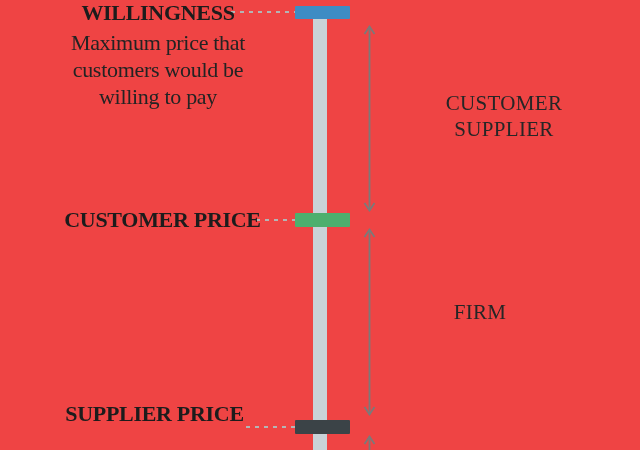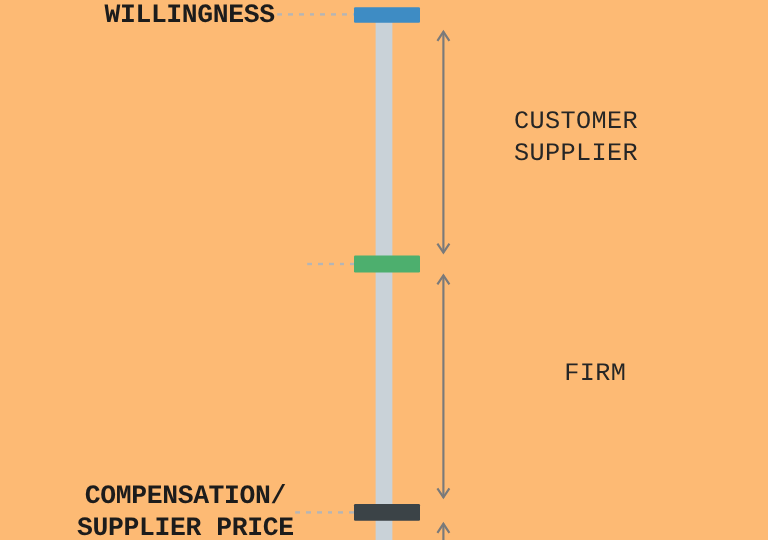--- a/index.html
+++ b/index.html
@@ -1,22 +1,22 @@
 <!DOCTYPE html>
 <html><head>
 <meta charset="utf-8">
 <style>
   html, body { margin: 0; padding: 0; background: #ffffff; }
   .canvas {
     position: relative;
     width: 640px;
     height: 450px;
-    background: #fdba74;
+    background: #ef4444;
     overflow: hidden;
-    font-family: Liberation Mono, monospace;
+    font-family: Liberation Serif, serif;
     color: #1c1c1c;
   }
 
   
   .stick {
     position: absolute;
     left: 313px; top: 10px;
     width: 14px; height: 440px;
     background: #c9d2d8;
   }
@@ -78,22 +78,22 @@
   .segment-label {
     position: absolute;
     width: 160px;
     text-align: center;
     font-weight: 400;
     font-size: 21px;
     line-height: 26px;
     letter-spacing: 0.3px;
     color: #262626;
   }
-  .delight-label { left: 400px; top: 90px; }
-  .margin-label  { left: 416px; top: 299px; line-height: 27px; }
+  .delight-label { left: 424px; top: 90px; }
+  .margin-label  { left: 400px; top: 299px; line-height: 27px; }
 
   
   .arrows {
     position: absolute;
     left: 358px; top: 0;
     width: 24px; height: 450px;
   }
   .line-block { display: block; }
 </style>
 </head>
@@ -108,25 +108,26 @@
   <div class="bar bar-supplier" style="background-color: rgb(59, 67, 71);"></div>
 
   <div class="dash dash-wtp"></div>
   <div class="dash dash-customer"></div>
   <div class="dash dash-supplier"></div>
 
   <div class="wtp-block">
     <div class="label-bold">
       <span class="line-block">WILLINGNESS</span>
     </div>
+    <div class="wtp-desc">Maximum price that customers would be willing to pay</div>
   </div>
 
+  <div class="customer-price-label label-bold">CUSTOMER PRICE</div>
 
   <div class="supplier-label label-bold">
-    <span class="line-block">COMPENSATION/</span>
     <span class="line-block">SUPPLIER PRICE</span>
   </div>
 
   <div class="segment-label delight-label">
     <span class="line-block">CUSTOMER</span>
     <span class="line-block">SUPPLIER</span>
   </div>
   <div class="segment-label margin-label">
     <span class="line-block">FIRM</span>
   </div>

